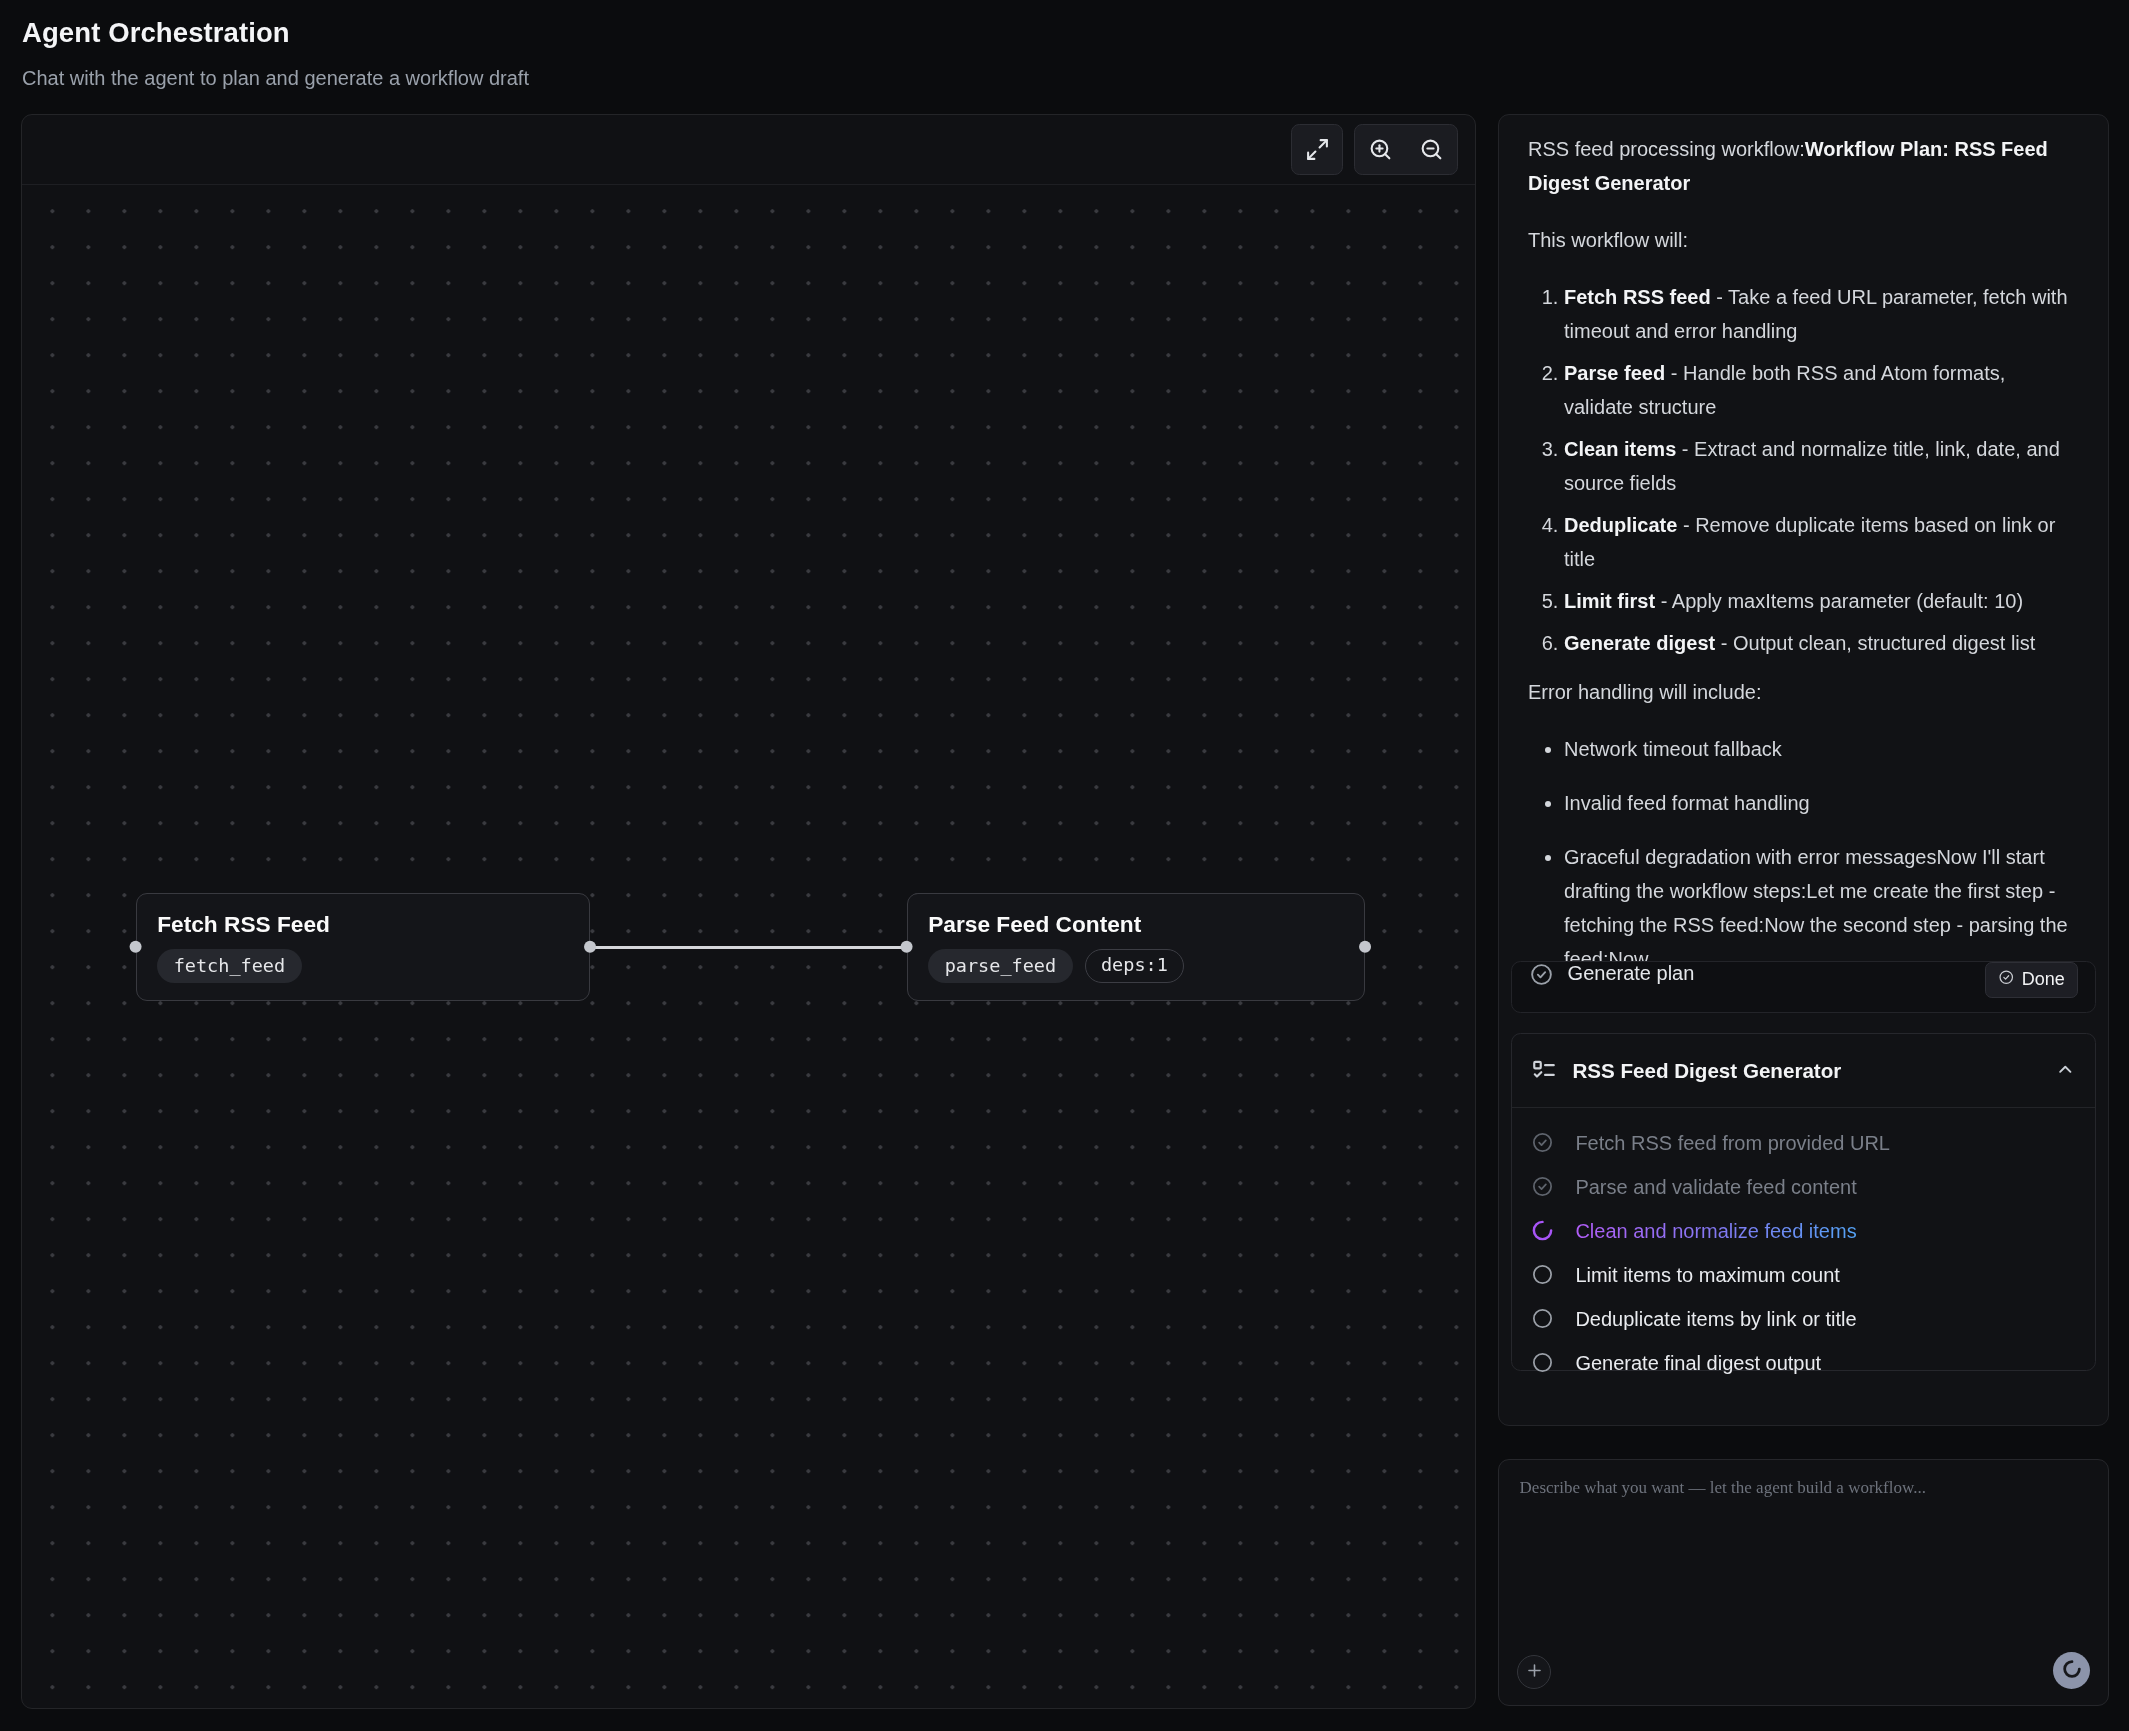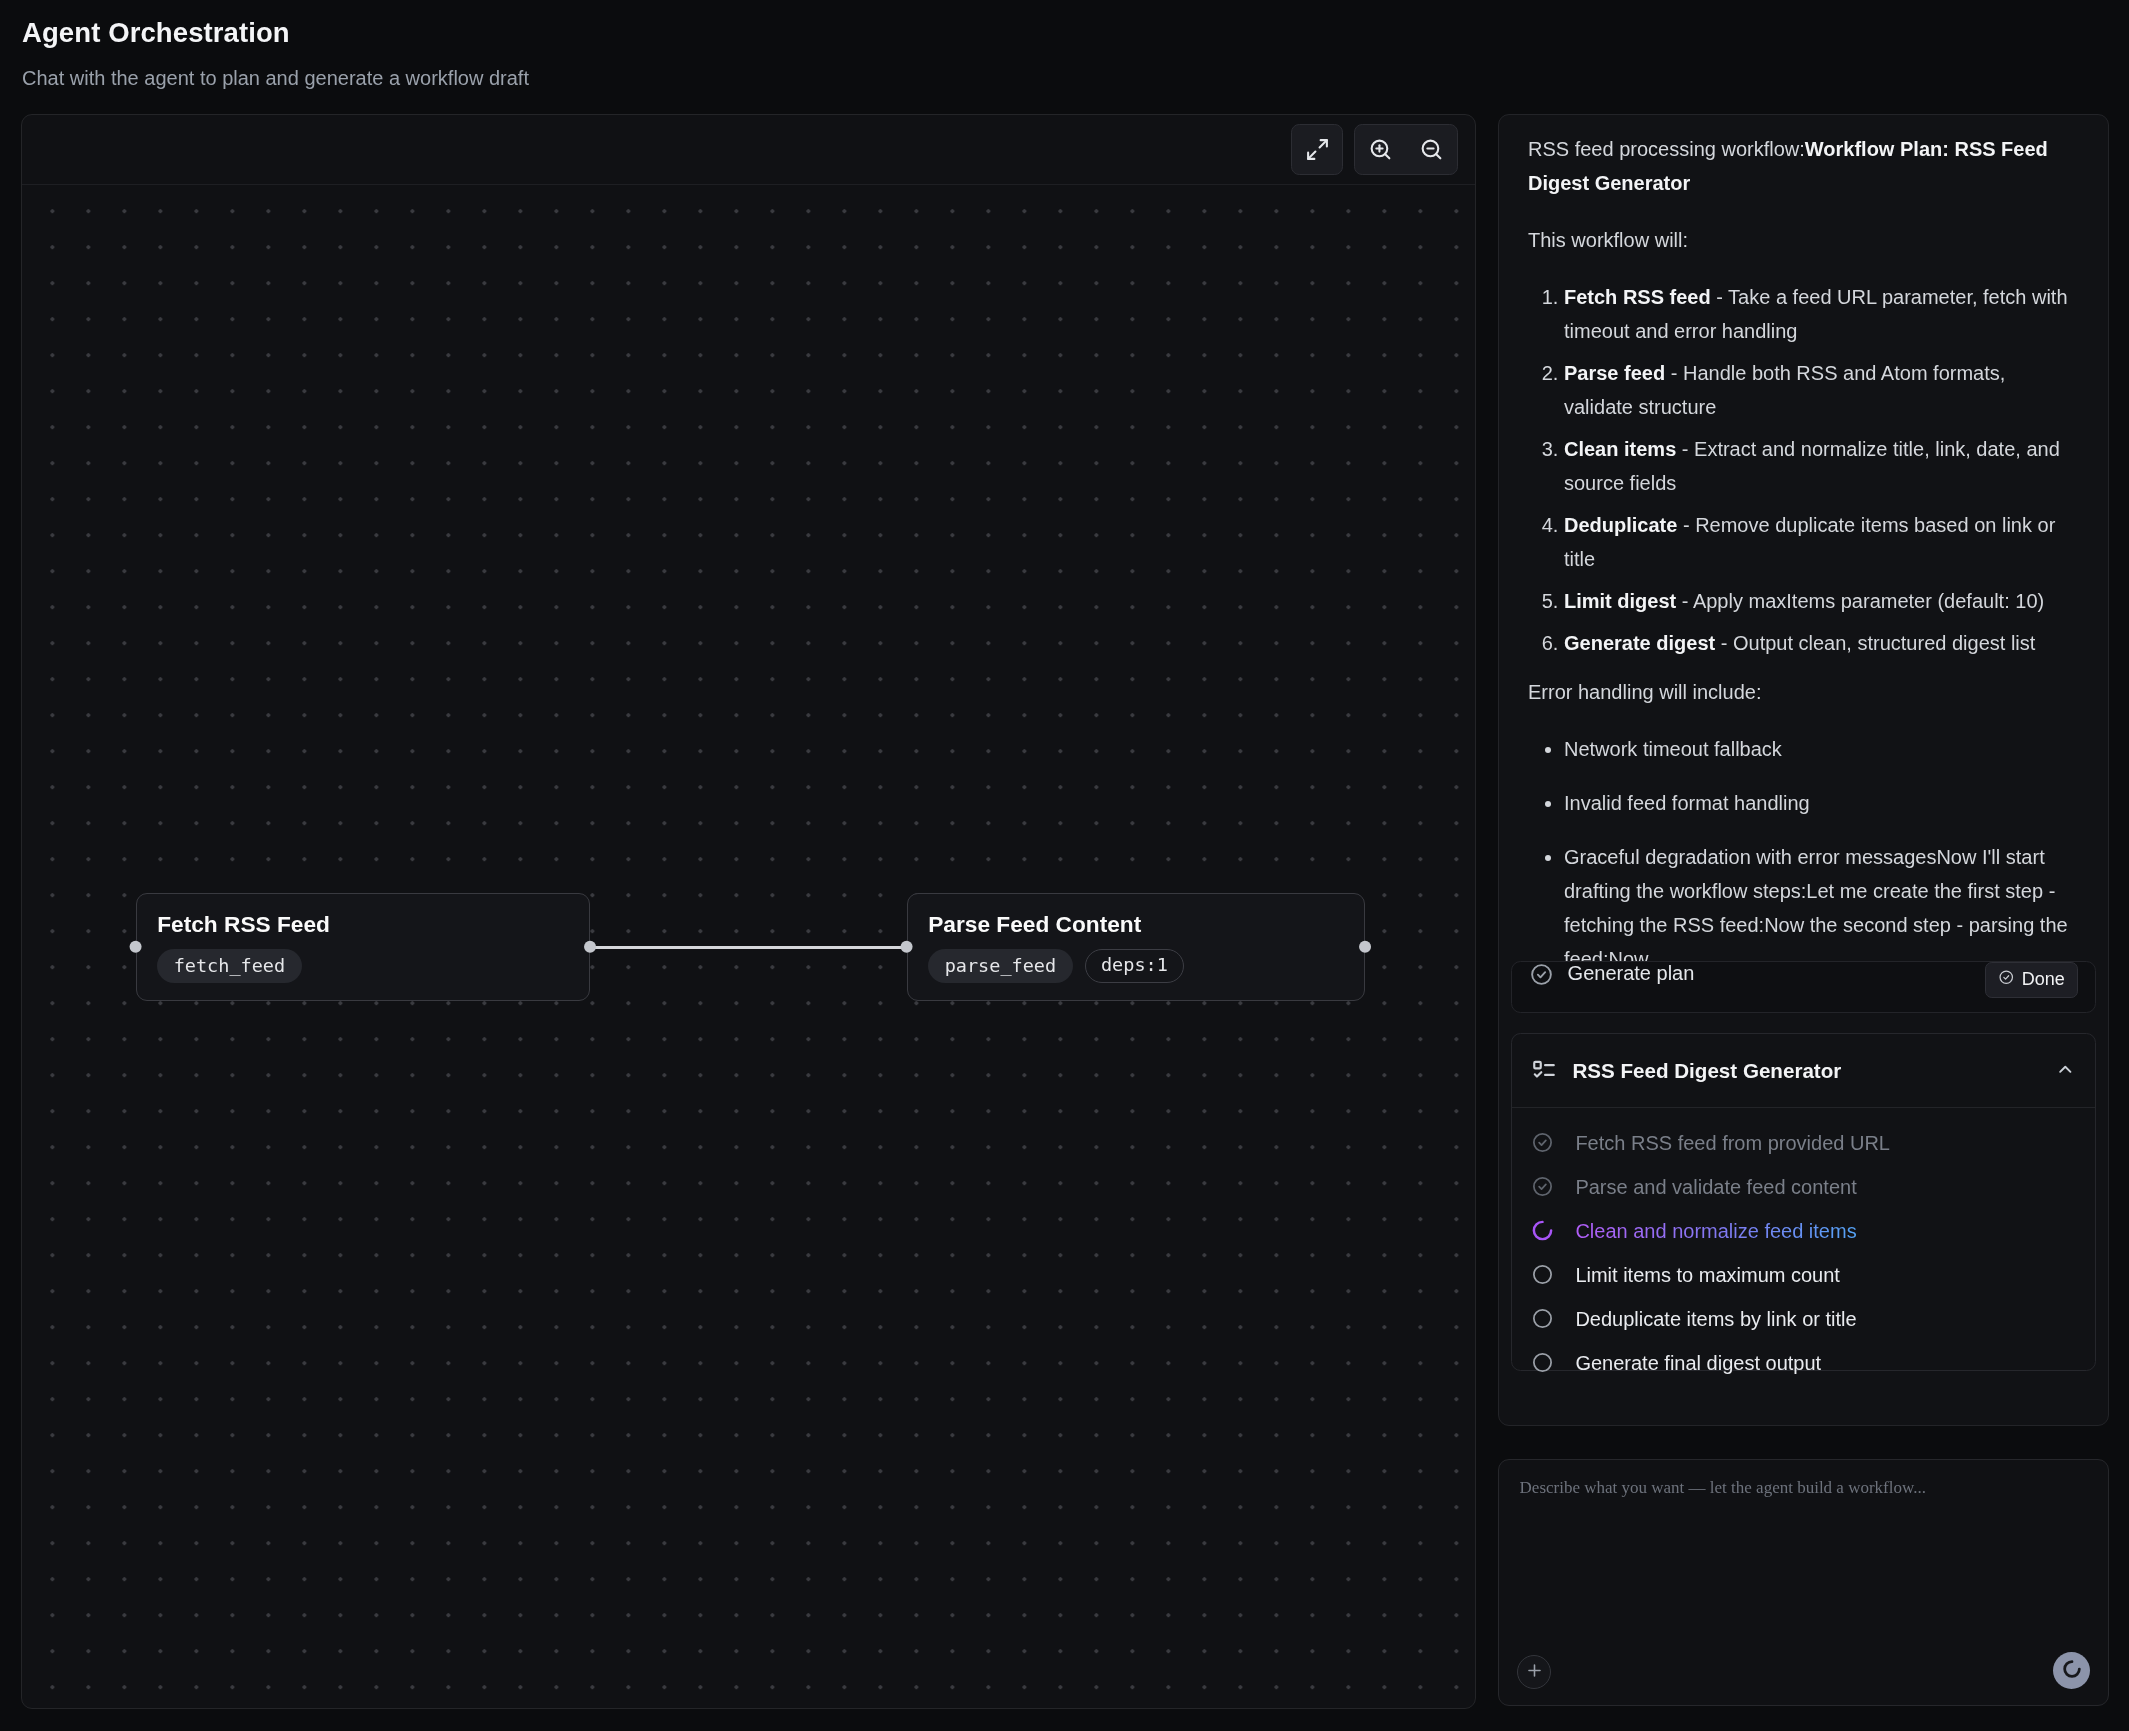--- a/index.html
+++ b/index.html
@@ -250,21 +250,21 @@
     <div class="messages">
       <p class="msg-block"><span>RSS feed processing workflow:</span><strong>Workflow Plan: RSS Feed Digest Generator</strong></p>
 
       <p class="msg-block">This workflow will:</p>
 
       <ol class="steps">
         <li><span class="b">Fetch RSS feed</span><span> - Take a feed URL parameter, fetch with timeout and error handling</span></li>
         <li><span class="b">Parse feed</span><span> - Handle both RSS and Atom formats, validate structure</span></li>
         <li><span class="b">Clean items</span><span> - Extract and normalize title, link, date, and source fields</span></li>
         <li><span class="b">Deduplicate</span><span> - Remove duplicate items based on link or title</span></li>
-        <li><span class="b">Limit digest</span><span> - Apply maxItems parameter (default: 10)</span></li>
+        <li><span class="b">Limit first</span><span> - Apply maxItems parameter (default: 10)</span></li>
         <li><span class="b">Generate digest</span><span> - Output clean, structured digest list</span></li>
       </ol>
 
       <p class="msg-block">Error handling will include:</p>
 
       <ul class="bullets">
         <li>Network timeout fallback</li>
         <li>Invalid feed format handling</li>
         <li>Graceful degradation with error messagesNow I'll start drafting the workflow steps:Let me create the first step - fetching the RSS feed:Now the second step - parsing the feed:Now</li>
       </ul>

